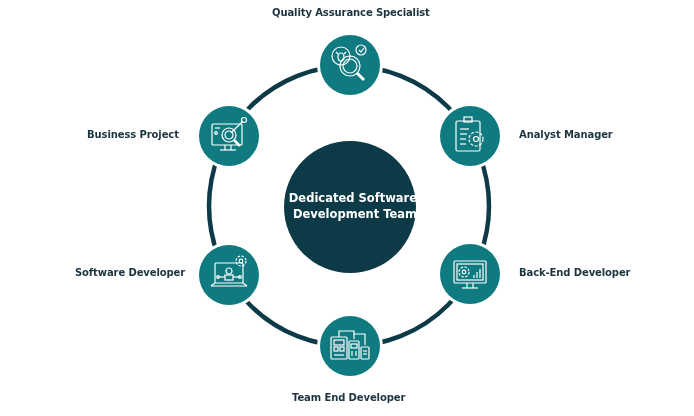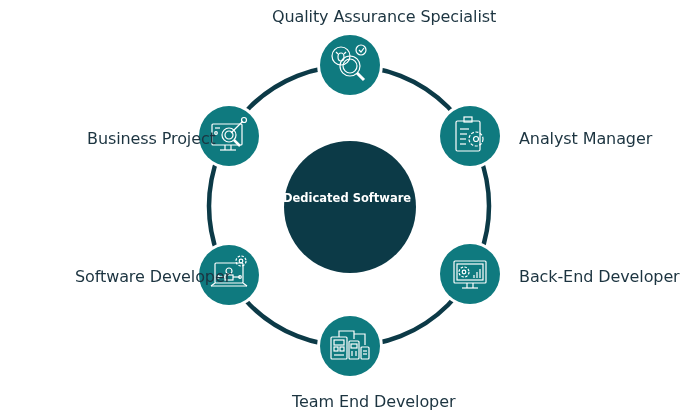--- a/index.html
+++ b/index.html
@@ -1,21 +1,21 @@
 <!DOCTYPE html>
 <html><head>
 <meta charset="utf-8">
 <style>
   html, body { margin: 0; padding: 0; background: #ffffff; }
   body { width: 694px; height: 416px; position: relative; overflow: hidden;
          font-family: "DejaVu Sans", sans-serif; }
   #diagram { position: absolute; left: 0; top: 0; }
-  .role-label { position: absolute; font-size: 16px; font-weight: normal; color: #1c3440;
+  .role-label { position: absolute; font-size: 10px; font-weight: bold; color: #1c3440;
                 white-space: nowrap; letter-spacing: -0.1px; }
-  .center-label { position: absolute; left: 283px; top: 190px; width: 134px; text-align: left;
+  .center-label { position: absolute; left: 283px; top: 190px; width: 134px; text-align: right;
                   color: #ffffff; font-size: 11.5px; font-weight: bold; line-height: 16px; }
 </style>
 </head>
 <body>
 
 <svg id="diagram" width="694" height="416" viewBox="0 0 694 416">
 
   <circle cx="349" cy="206" r="140" fill="none" stroke="#0c3a47" stroke-width="4.5"></circle>
 
   <circle cx="350" cy="207" r="66" fill="#0c3a47"></circle>
@@ -122,20 +122,21 @@
       <circle cx="0" cy="-1" r="4"></circle>
       <line x1="5" y1="4" x2="11" y2="10" stroke-width="2.5"></line>
       <line x1="2" y1="-3" x2="14" y2="-15"></line>
       <circle cx="15" cy="-16" r="2.5"></circle>
     </g>
   </g>
 </svg>
 
 <div class="center-label">
   <div>Dedicated Software</div>
+  <div>Development Team</div>
 </div>
 
 <div class="role-label" style="left:272px; top:7px;">Quality Assurance Specialist</div>
 <div class="role-label" style="left:519px; top:129px;">Analyst Manager</div>
 <div class="role-label" style="left:519px; top:267px;">Back-End Developer</div>
 <div class="role-label" style="left:292px; top:392px;">Team End Developer</div>
 <div class="role-label" style="left:75px; top:267px;">Software Developer</div>
 <div class="role-label" style="left:87px; top:129px;">Business Project</div>
 
 </body></html>

